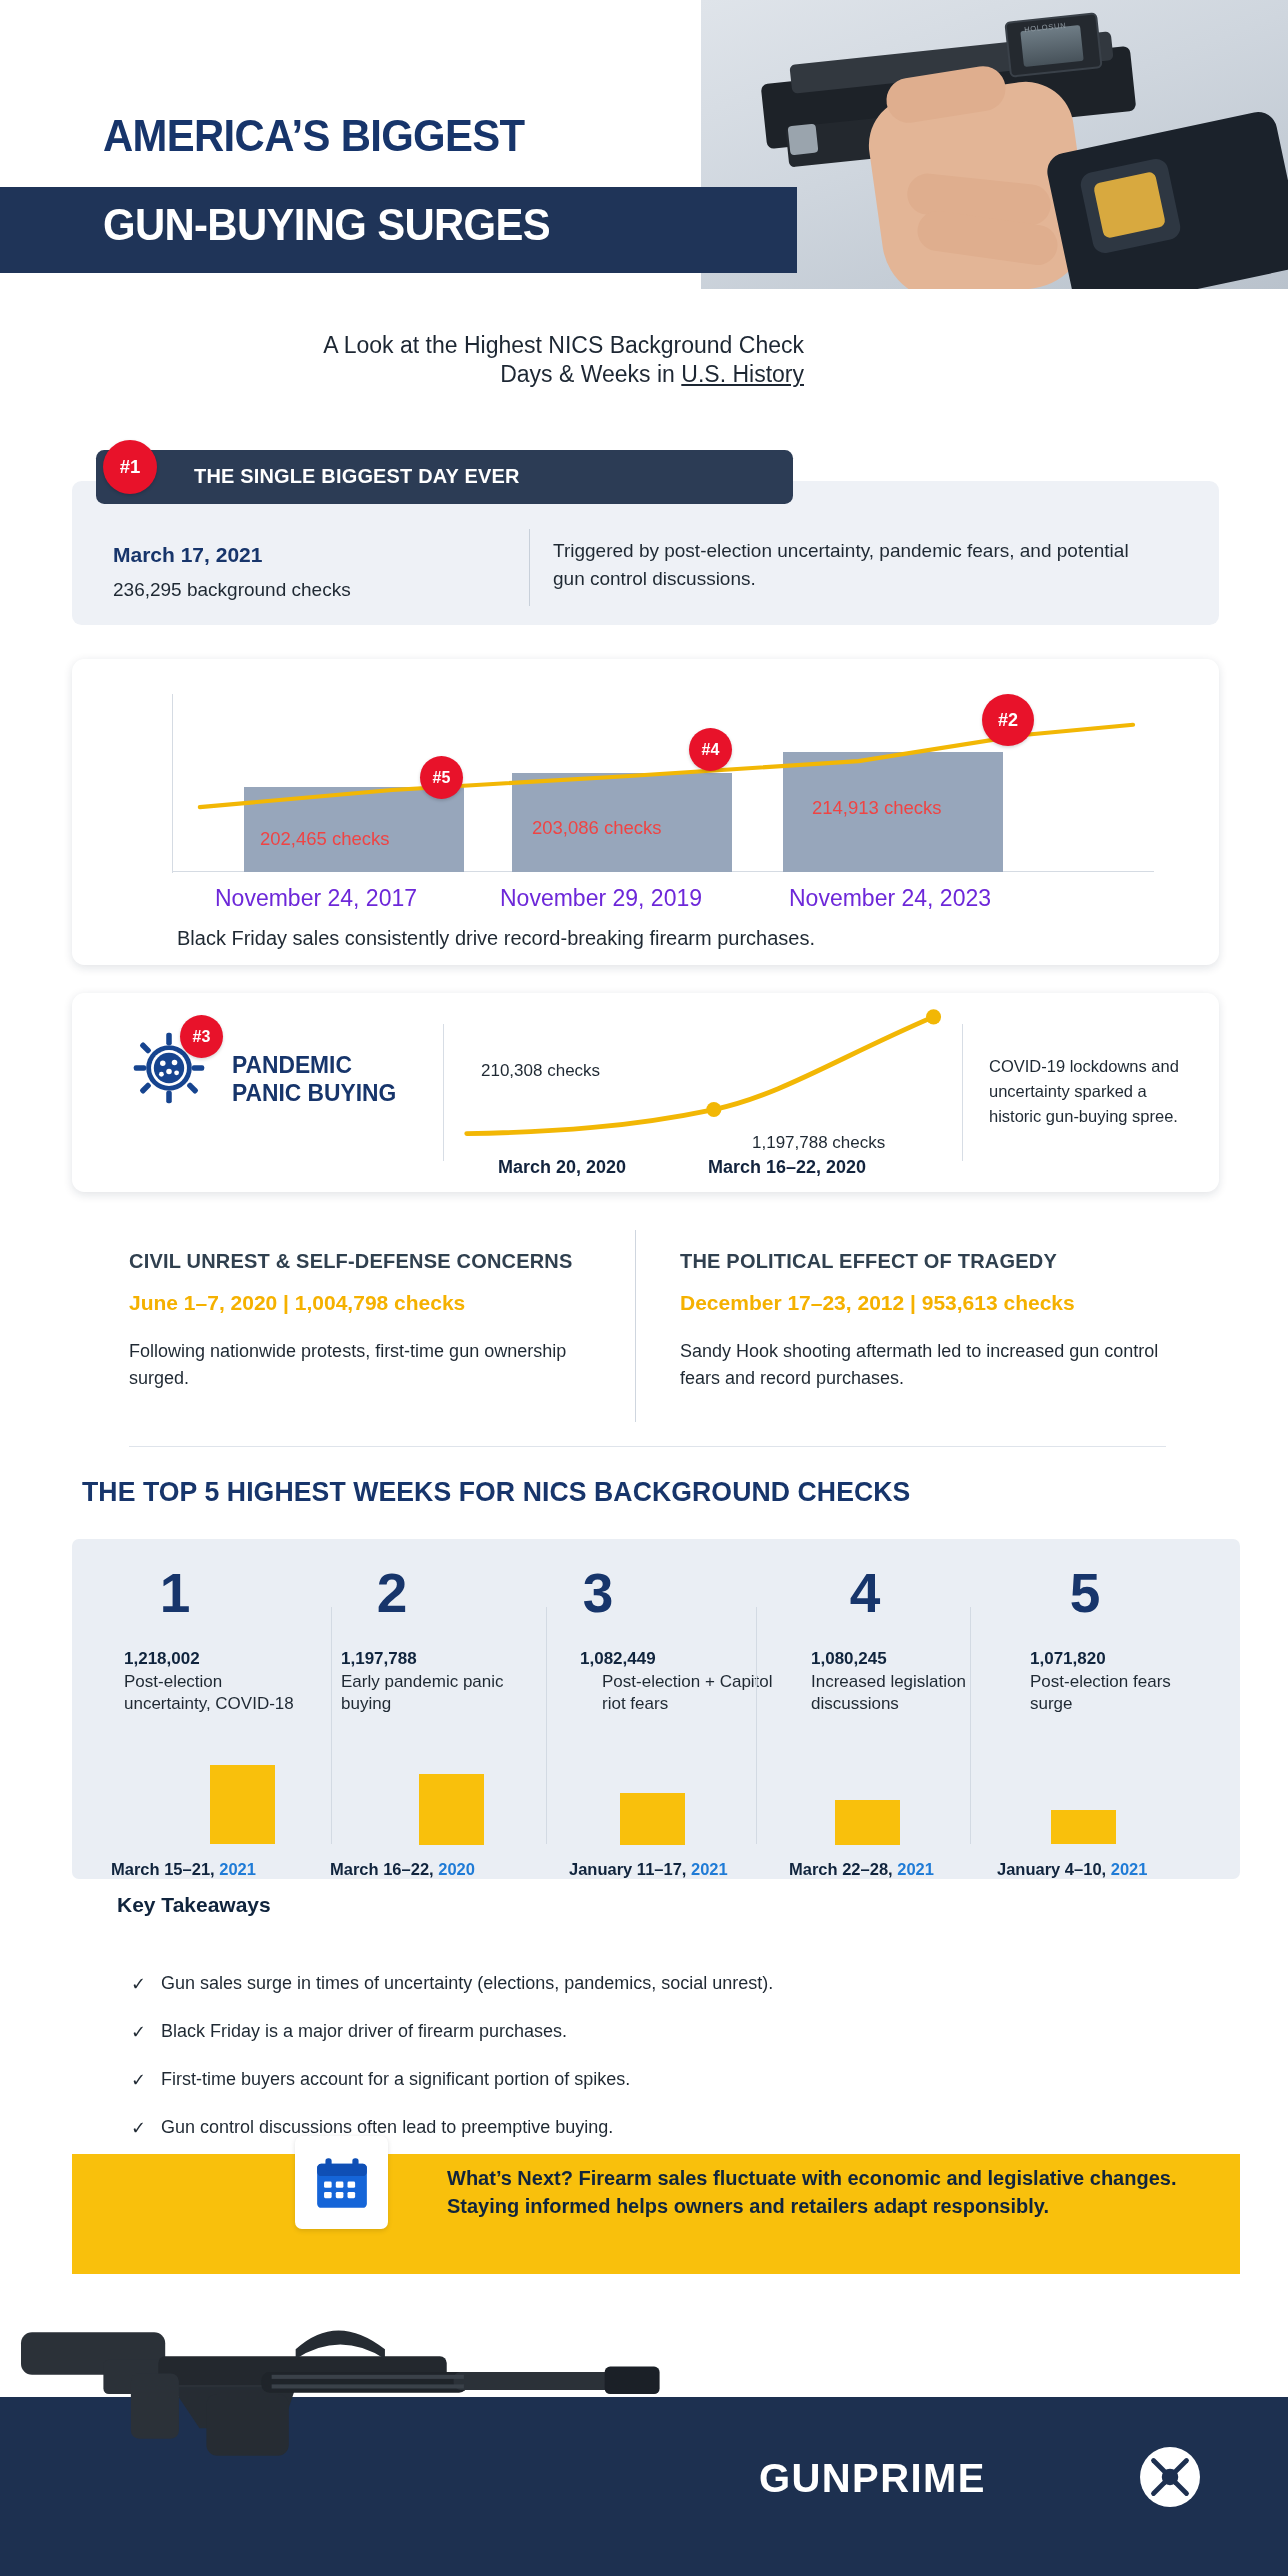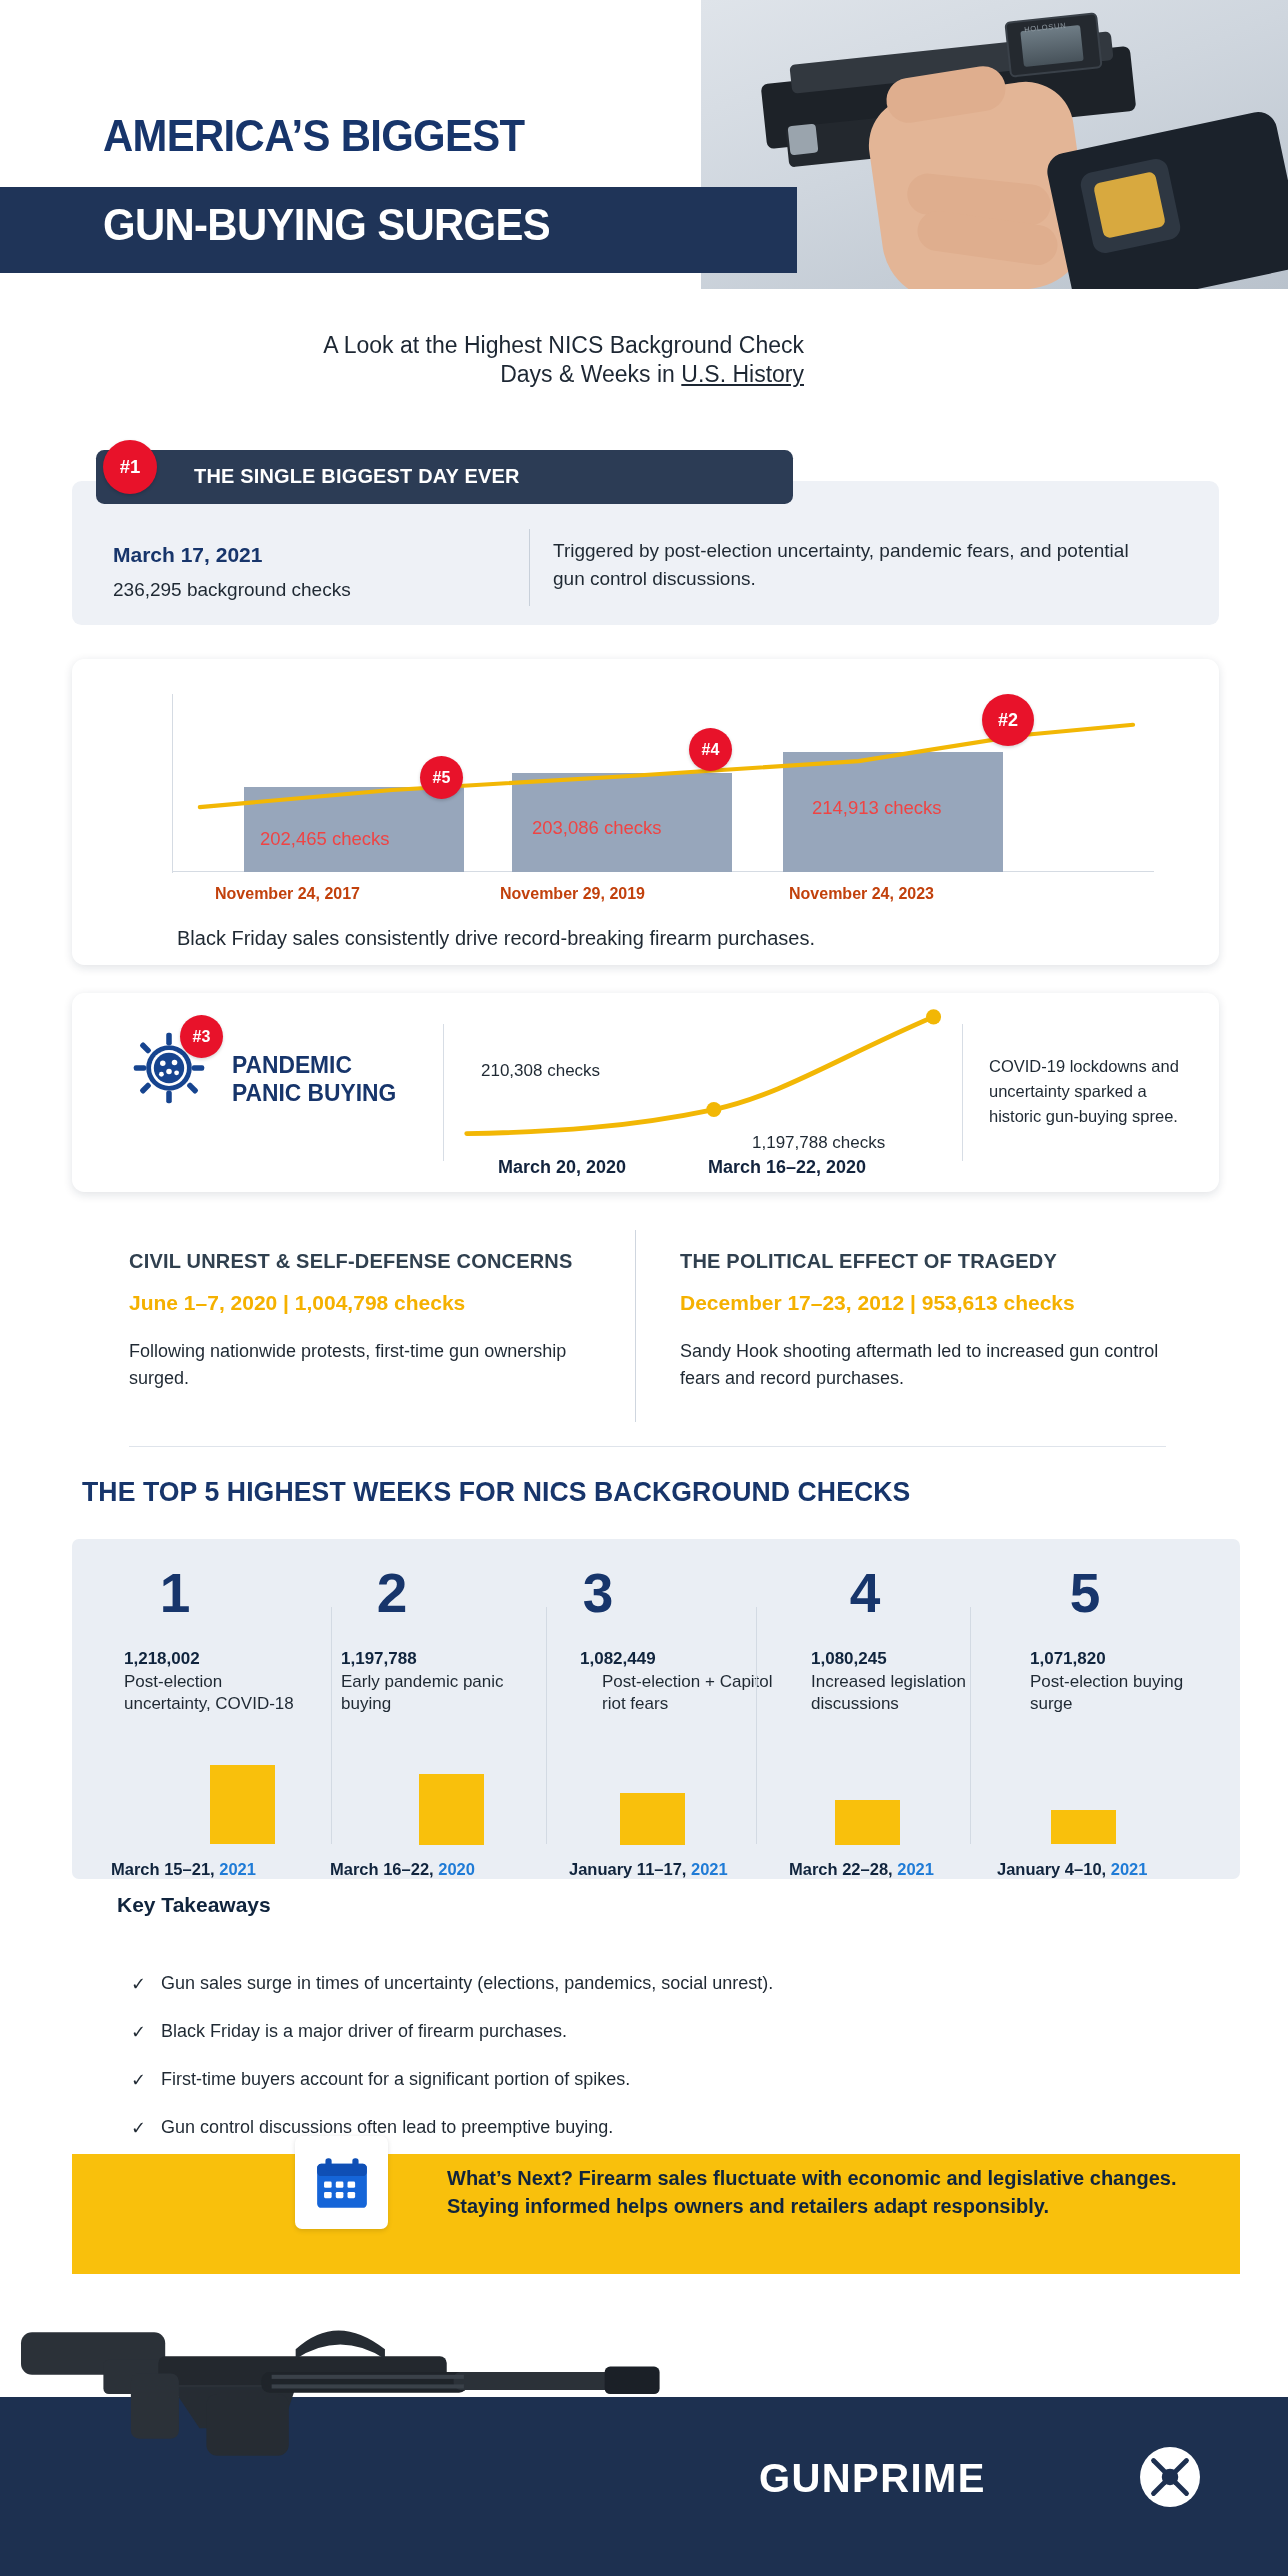--- a/index.html
+++ b/index.html
@@ -179,21 +179,21 @@
   .bar { position: absolute; background: #97a6bb; }
   .bar1 { left: 244px; top: 787px; width: 220px; height: 85px; }
   .bar2 { left: 512px; top: 773px; width: 220px; height: 99px; }
   .bar3 { left: 783px; top: 752px; width: 220px; height: 120px; }
 
   .bar-label { position: absolute; color: #ef4444; font-size: 18.5px; }
   .bl1 { left: 260px; top: 828px; }
   .bl2 { left: 532px; top: 817px; }
   .bl3 { left: 812px; top: 797px; }
 
-  .xlab { position: absolute; font-size: 16px; font-weight: 700; color: #c2410c; }
+  .xlab { position: absolute; font-size: 23px; font-weight: 400; color: #6d28d9; }
   .xl1 { left: 215px; top: 885px; }
   .xl2 { left: 500px; top: 885px; }
   .xl3 { left: 789px; top: 885px; }
 
   .trend-svg { position: absolute; left: 172px; top: 687px; }
 
   .b5 { left: 420px; top: 756px; width: 43px; height: 43px; font-size: 16px; }
   .b4 { left: 689px; top: 728px; width: 43px; height: 43px; font-size: 16px; }
   .b2 { left: 982px; top: 694px; width: 52px; height: 52px; font-size: 18px; }
 
@@ -462,21 +462,21 @@
 
   <div class="rank-num" style="left:762px;">4</div>
   <div class="rank-val" style="left:811px;">1,080,245</div>
   <div class="rank-desc" style="left:811px;">Increased legislation discussions</div>
   <div class="rank-bar" style="left:835px; top:1800px; width:65px; height:45px;"></div>
   <div class="rank-sep" style="left:970px;"></div>
   <div class="rank-date" style="left:789px;"><span>March 22–28, </span><span class="yr">2021</span></div>
 
   <div class="rank-num" style="left:982px;">5</div>
   <div class="rank-val" style="left:1030px;">1,071,820</div>
-  <div class="rank-desc" style="left:1030px;">Post-election buying surge</div>
+  <div class="rank-desc" style="left:1030px;">Post-election fears surge</div>
   <div class="rank-bar" style="left:1051px; top:1810px; width:65px; height:34px;"></div>
   <div class="rank-date" style="left:997px;"><span>January 4–10, </span><span class="yr">2021</span></div>
 
   <div class="kt-title">Key Takeaways</div>
 
   <div class="kt-check" style="top:1973px;">✓</div>
   <div class="kt-item" style="top:1973px;">Gun sales surge in times of uncertainty (elections, pandemics, social unrest).</div>
 
   <div class="kt-check" style="top:2021px;">✓</div>
   <div class="kt-item" style="top:2021px;">Black Friday is a major driver of firearm purchases.</div>

